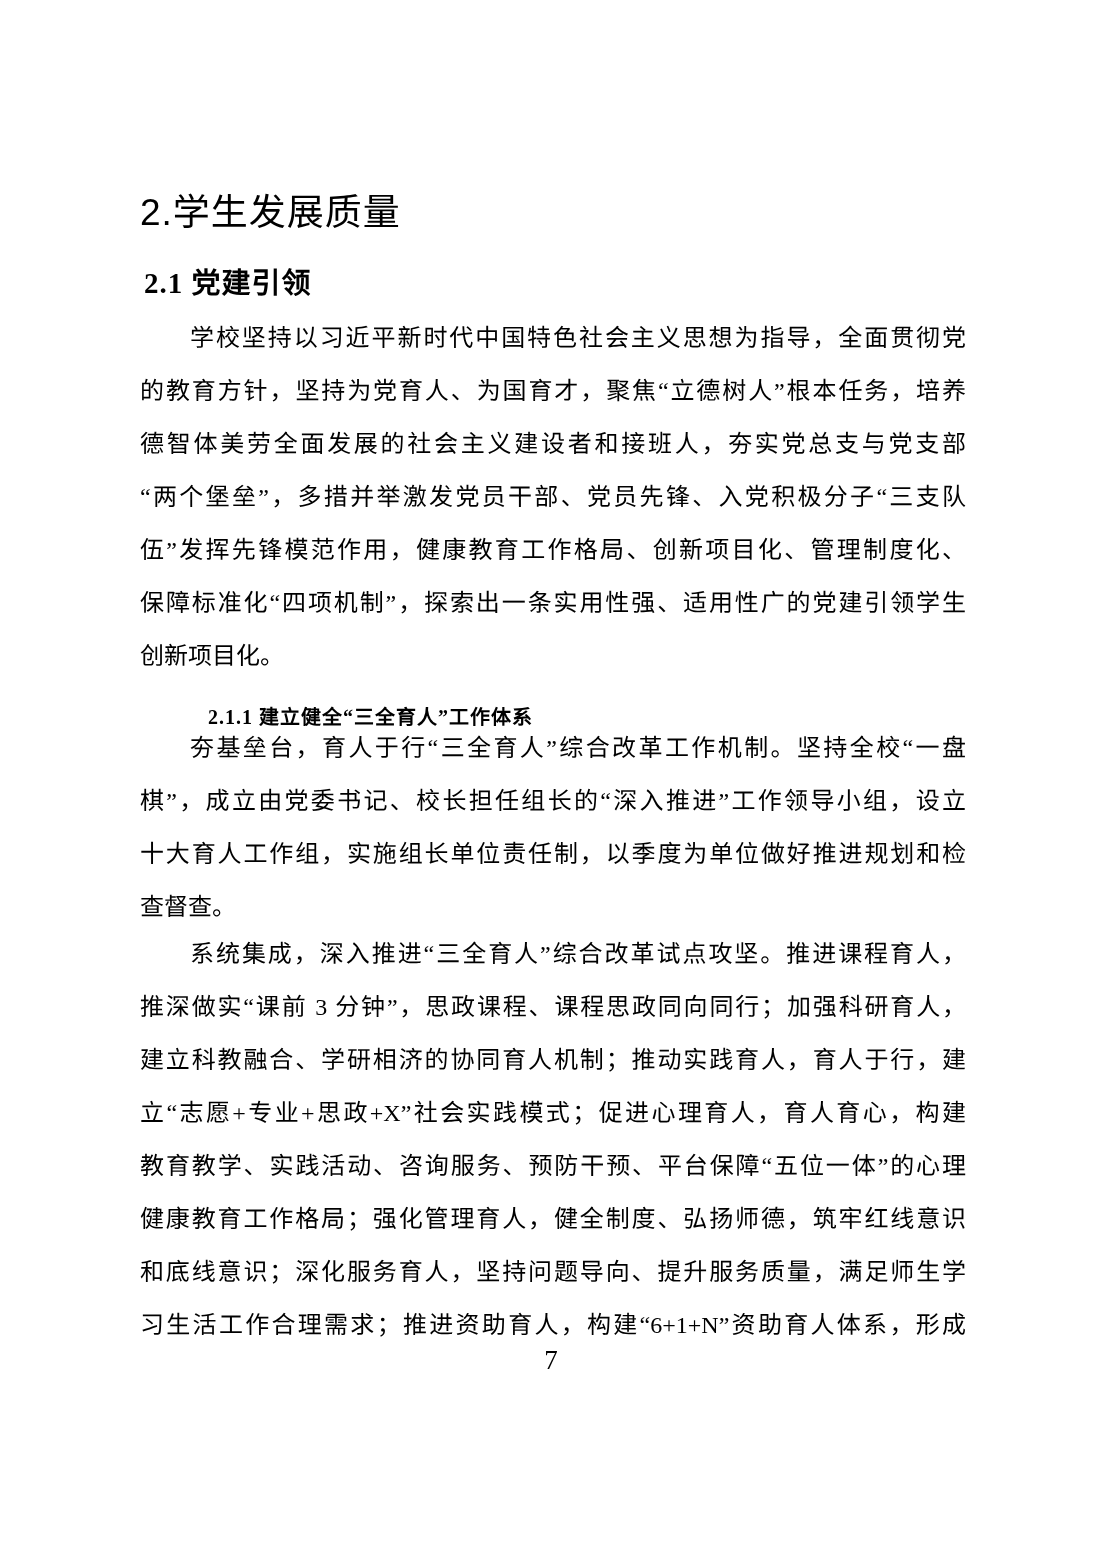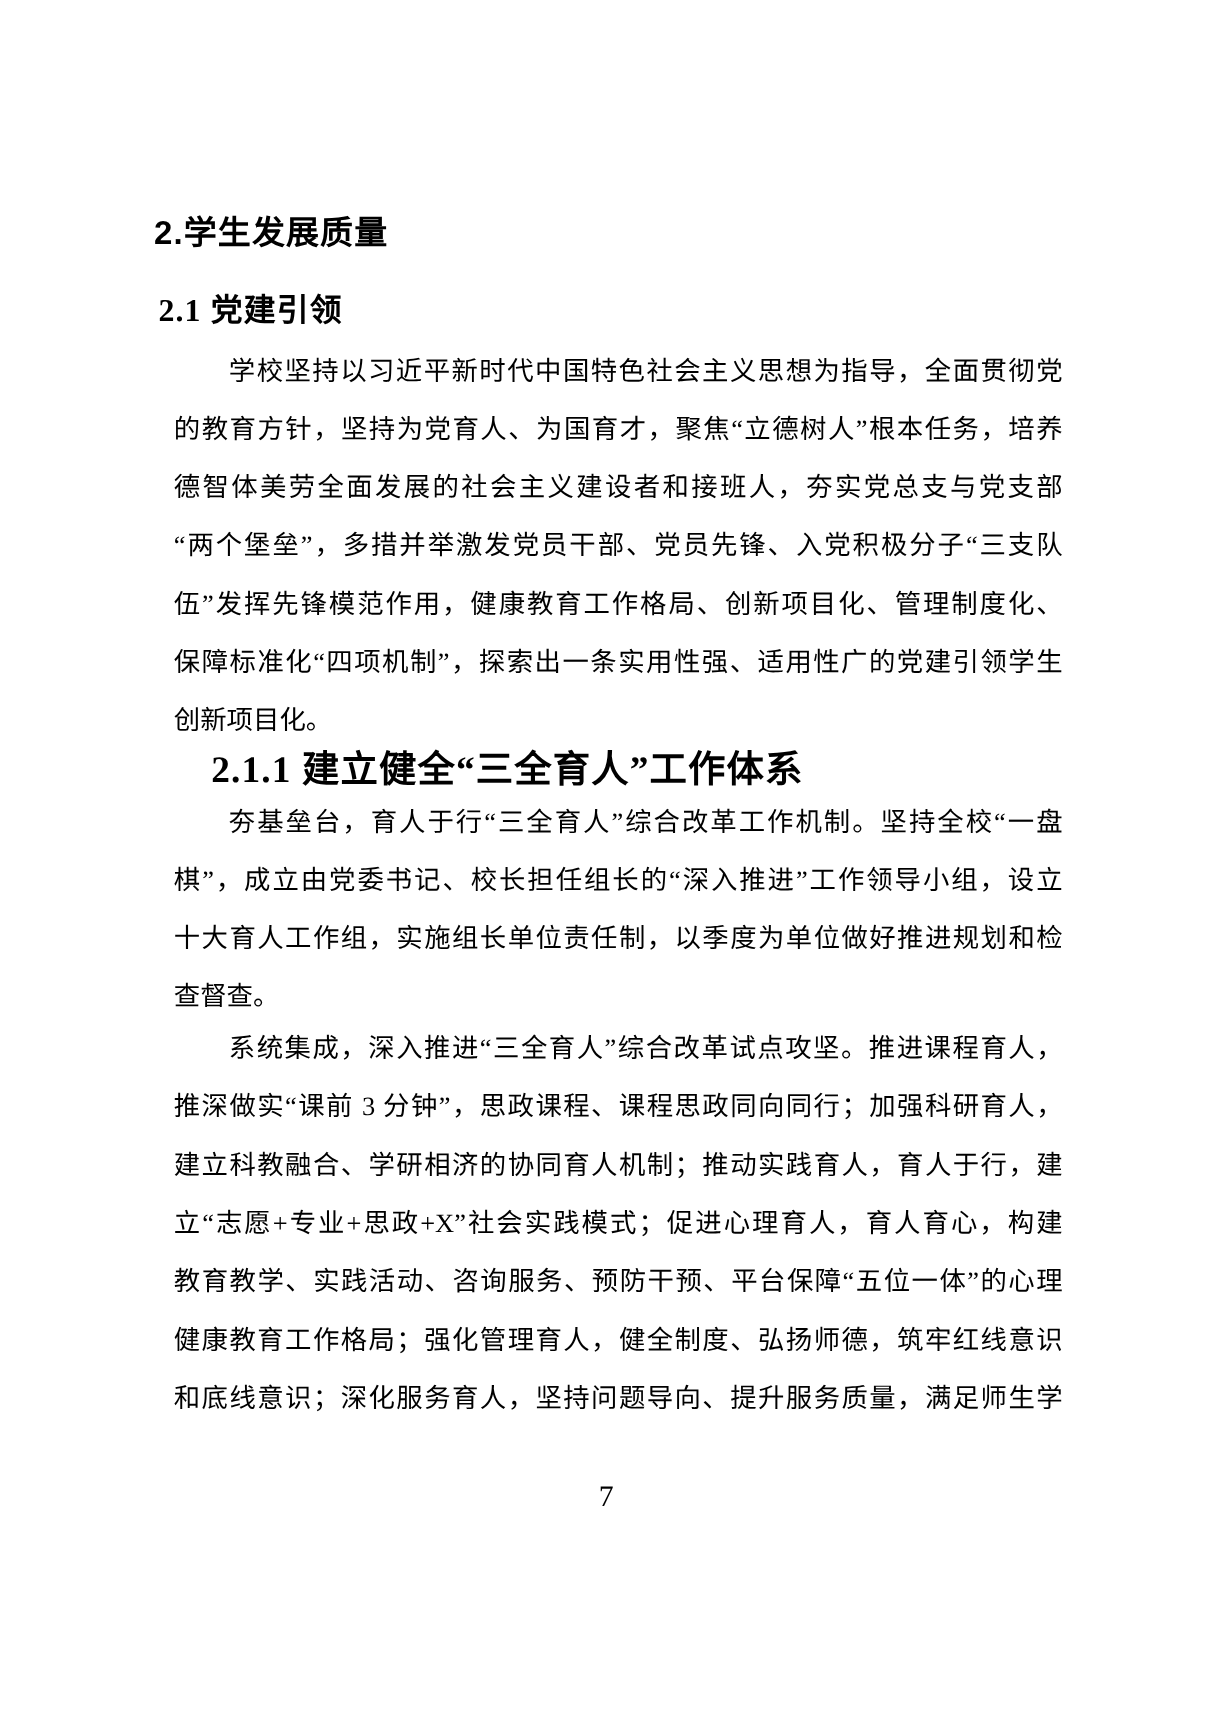--- a/index.html
+++ b/index.html
@@ -26,56 +26,55 @@
     position: absolute;
     left: 140px;
     width: 826px;
   }
   h1.doc-h1 {
     position: absolute;
     left: 140px;
     top: 192px;
     margin: 0;
     font-family: "Liberation Sans", sans-serif;
-    font-weight: bold;
-    font-size: 30px;
+    font-weight: normal;
+    font-size: 37px;
     line-height: 42px;
     letter-spacing: 1px;
   }
   h2.doc-h2 {
     position: absolute;
     left: 140px;
     top: 258px;
     margin: 4px;
     font-family: "Liberation Serif", serif;
     font-weight: bold;
     font-size: 29px;
     line-height: 42px;
     letter-spacing: 1px;
   }
   h3.doc-h3 {
     position: absolute;
     left: 140px;
     top: 682px;
-    margin: 0;
+    margin: 16px;
     padding-left: 52px;
     font-family: "Liberation Serif", serif;
     font-weight: bold;
-    font-size: 34px;
+    font-size: 20px;
     line-height: 38px;
     letter-spacing: 1px;
   }
   .para { font-size: 24px; }
   .para .line {
     height: 53px;
     line-height: 53px;
     overflow: hidden;
     text-align: justify;
     text-align-last: justify;
-    margin-left: 18px;
   }
   .para .line:first-child { text-indent: 50px; }
   .para.closed .line:last-child { text-align-last: left; }
   #para1 { top: 312px; }
   #para2 { top: 722px; }
   #para3 { top: 928px; }
   .page-number {
     position: absolute;
     left: 0;
     top: 1340px;
@@ -115,17 +114,18 @@
     </div>
 
   <div id="para3" class="para open content-block">
       <div class="line">系统集成，深入推进“三全育人”综合改革试点攻坚。推进课程育人，</div>
       <div class="line">推深做实“课前 3 分钟”，思政课程、课程思政同向同行；加强科研育人，</div>
       <div class="line">建立科教融合、学研相济的协同育人机制；推动实践育人，育人于行，建</div>
       <div class="line">立“志愿+专业+思政+X”社会实践模式；促进心理育人，育人育心，构建</div>
       <div class="line">教育教学、实践活动、咨询服务、预防干预、平台保障“五位一体”的心理</div>
       <div class="line">健康教育工作格局；强化管理育人，健全制度、弘扬师德，筑牢红线意识</div>
       <div class="line">和底线意识；深化服务育人，坚持问题导向、提升服务质量，满足师生学</div>
+      <div class="line">习生活工作合理需求；推进资助育人，构建“6+1+N”资助育人体系，形成</div>
     </div>
 
   <div class="page-number">7</div>
 
 </div>
 
 </body></html>

